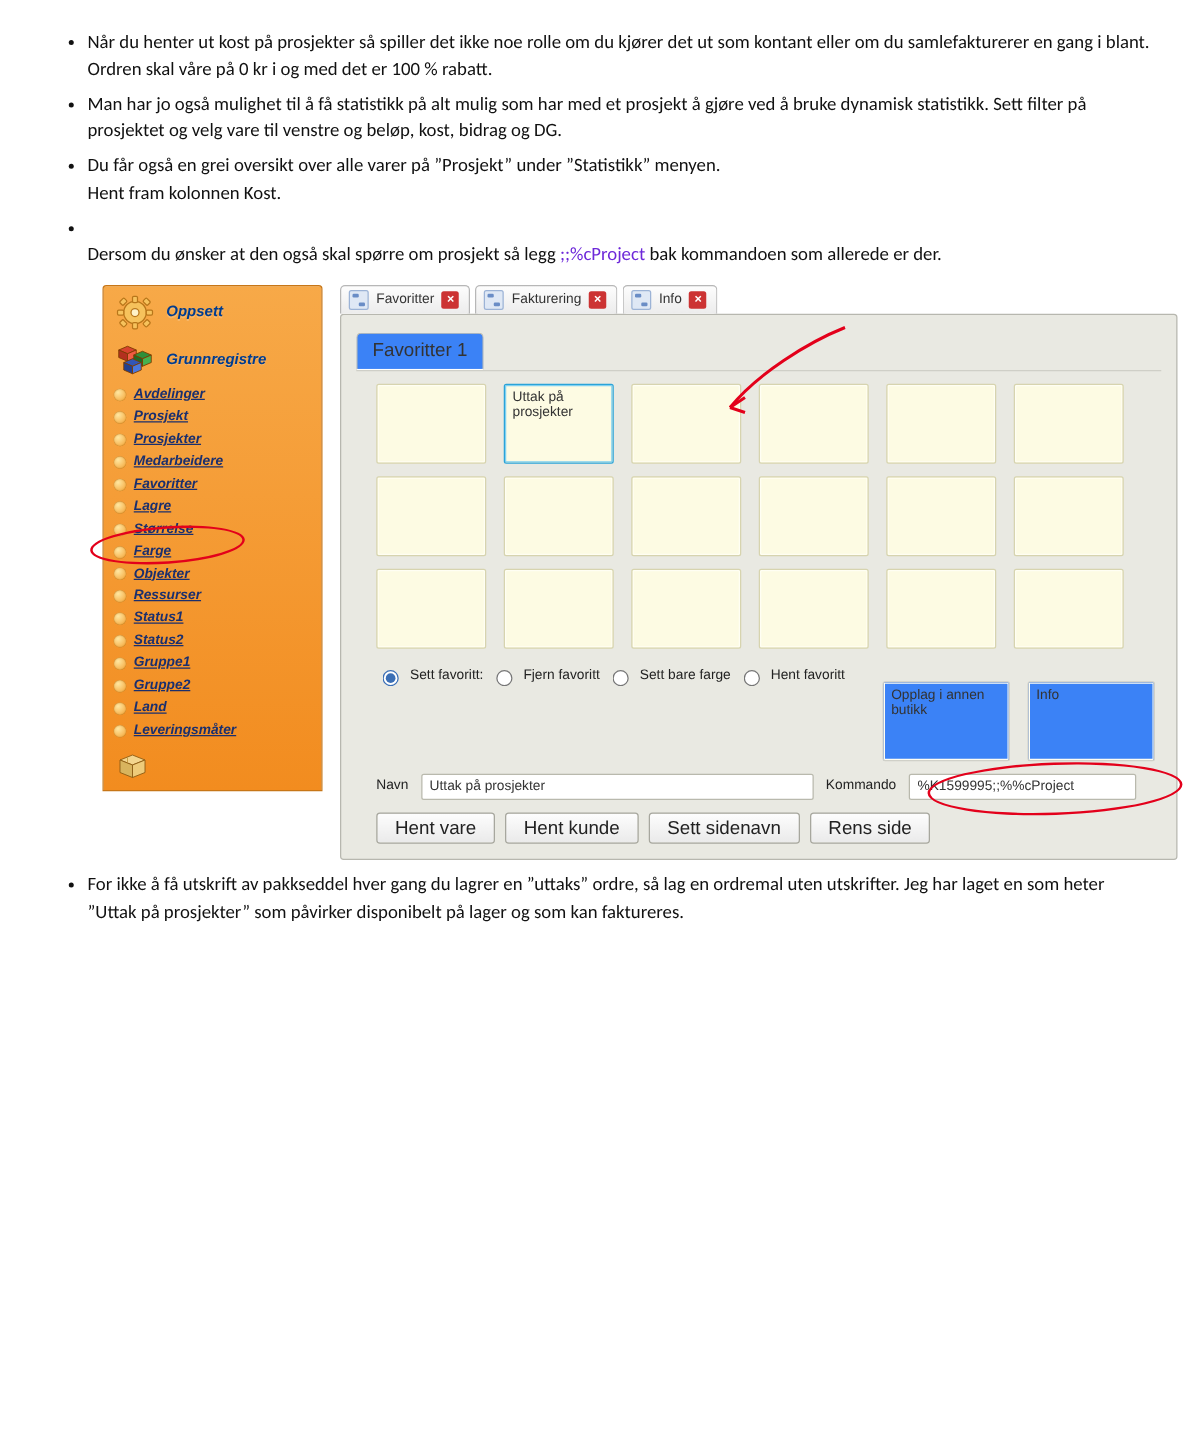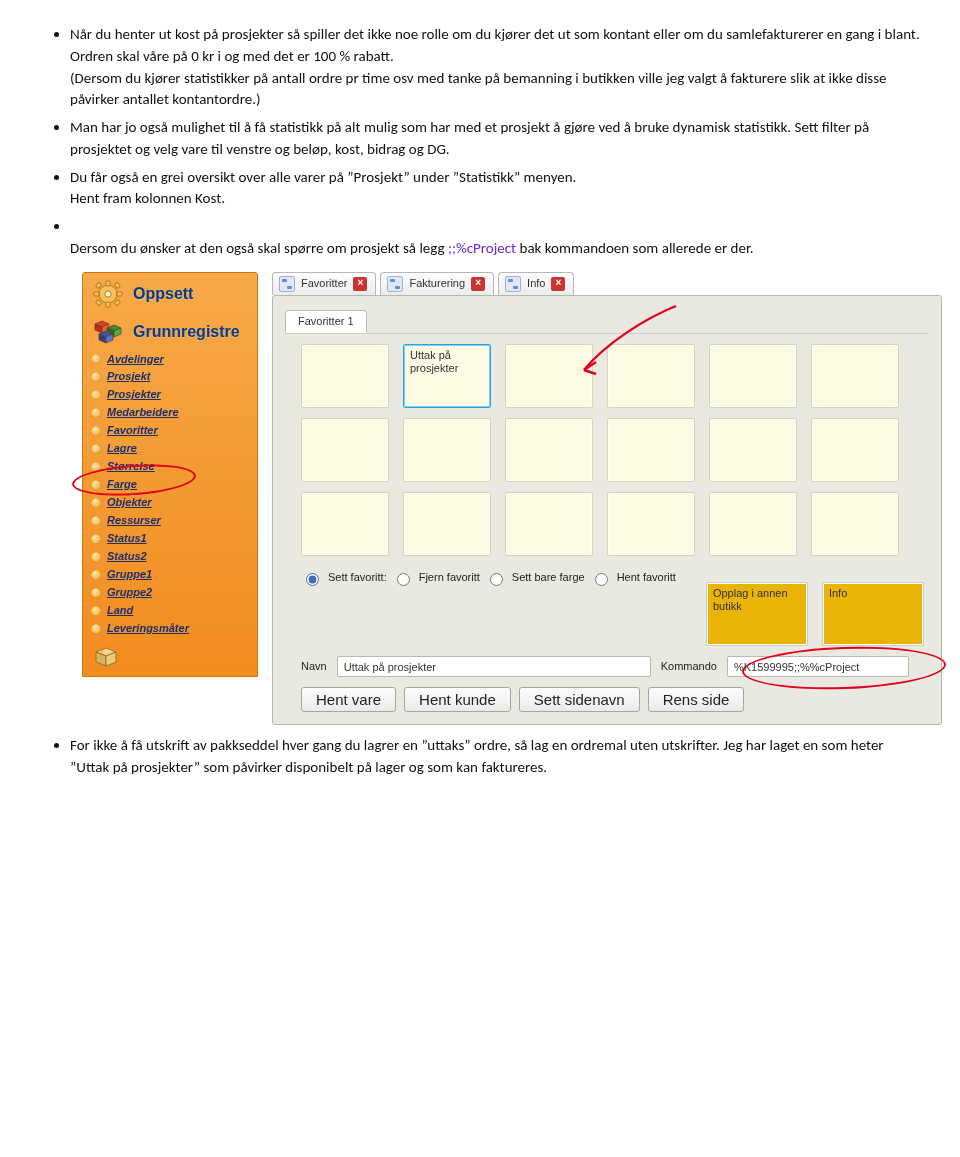--- a/index.html
+++ b/index.html
@@ -32,21 +32,21 @@
     background: linear-gradient(#f7a948, #f28c1f);
     border: 1px solid #c77617;
     border-radius: 3px 3px 0 0;
     padding-bottom: 8px;
   }
   .sb-head {
     display: flex; align-items: center; gap: 8px;
     padding: 6px 8px 2px 8px;
   }
   .sb-head .ic { width: 34px; height: 30px; display:flex; align-items:center; justify-content:center; }
-  .sb-head .lbl { color: #003c8f; font-weight: bold; font-size: 16px; text-shadow: 0 1px 0 #fff3; }
+  .sb-head .lbl { color: #003c8f; font-weight: bold; font-style: italic; font-size: 12px; text-shadow: 0 1px 0 #fff3; }
   .gear-svg, .blocks-svg { display:block; }
   .sb-list { padding: 2px 0 0 8px; }
   .sb-item { display:flex; align-items:center; gap:6px; padding: 1px 0; }
   .bullet { width:10px; height:10px; border-radius:50%; background: radial-gradient(circle at 35% 30%, #ffe7a1, #f3a030); box-shadow: inset 0 0 1px #9a5a00; flex: 0 0 10px; }
   .sb-item a { color: #1a2f6e; text-decoration: underline; font-weight: bold; font-style: italic; font-size: 11px; }
   .sb-bottom-icon { padding: 6px 0 0 8px; }
   .box-svg { display:block; }
   .fav-circle {
     position:absolute; left:-10px; top:193px; width:120px; height:26px;
     border:2px solid #e3001b; border-radius: 50%/50%;
@@ -73,34 +73,34 @@
     display:flex; align-items:center; justify-content:center; border-radius:2px;
   }
   .panel {
     background:#e9e9e2;
     border:1px solid #b7b7af;
     border-radius: 3px;
     margin-left: 8px;
     padding: 10px 12px 12px 12px;
   }
   .subtab {
-    display:inline-block; background:#ffffff; border:1px solid #bdbdb5;
+    display:inline-block; background:#3b82f6; border:1px solid #bdbdb5;
     border-bottom-color:#fff; border-radius:4px 4px 0 0;
-    padding:3px 12px; font-size:11px; color:#333;
+    padding:3px 12px; font-size:15px; color:#333;
   }
   .subtab-strip { border-bottom:1px solid #cfcfc7; margin: 4px 0 10px 0; }
   .grid { display:grid; grid-template-columns: repeat(6, 88px); gap: 10px 14px; padding-left: 16px; }
   .cell {
     height: 54px; background: #fdfbe3; border:1px solid #d7d4af;
     box-shadow: inset 0 0 0 1px #fffef3;
     border-radius: 2px;
     font-size: 11px; color:#333; padding: 4px 6px; line-height:1.15;
     display:flex; align-items:flex-start;
   }
-  .cell.white { background:#eab308; border-color:#d0d0c8; }
+  .cell.white { background:#3b82f6; border-color:#d0d0c8; }
   .cell.sel { border:1px solid #2aa3d8; box-shadow: 0 0 0 1px #7fd0f1 inset; }
   .controls { margin-top: 14px; display:flex; align-items:flex-start; gap: 30px; padding-left: 16px; }
   .radios { display:flex; flex-direction:row; gap:5px; }
   .radios label { display:flex; align-items:center; gap:6px; }
   .radios input { accent-color:#3b6fb5; }
   .namerow { margin-top: 10px; display:flex; align-items:center; gap:10px; padding-left:16px; }
   .namerow .lbl { width: auto; text-align: right; }
   .tinput {
     background:#fff; border:1px solid #b9b9ad; height:19px;
     padding: 0 6px; font-size:11px; color:#333; border-radius:2px;
@@ -122,21 +122,20 @@
     transform: rotate(-2deg);
     pointer-events:none;
   }
 </style>
 </head>
 <body>
 
 <ul class="main">
   <li>
     <span>Når du henter ut kost på prosjekter så spiller det ikke noe rolle om du kjører det ut som kontant eller om du samlefakturerer en gang i blant. Ordren skal våre på 0 kr i og med det er 100 % rabatt.</span><br>
-    <span>(Dersom du kjører statistikker på antall ordre pr time osv med tanke på bemanning i butikken ville jeg valgt å fakturere slik at ikke disse påvirker antallet kontantordre.)</span>
   </li>
   <li>Man har jo også mulighet til å få statistikk på alt mulig som har med et prosjekt å gjøre ved å bruke dynamisk statistikk. Sett filter på prosjektet og velg vare til venstre og beløp, kost, bidrag og DG.</li>
   <li>
     <span>Du får også en grei oversikt over alle varer på ”Prosjekt” under ”Statistikk” menyen.</span><br>
     <span>Hent fram kolonnen Kost.</span>
   </li>
   <li>
     <br>
     <span>Dersom du ønsker at den også skal spørre om prosjekt så legg </span><span class="cproject">;;%cProject</span><span> bak kommandoen som allerede er der.</span>
   </li>

